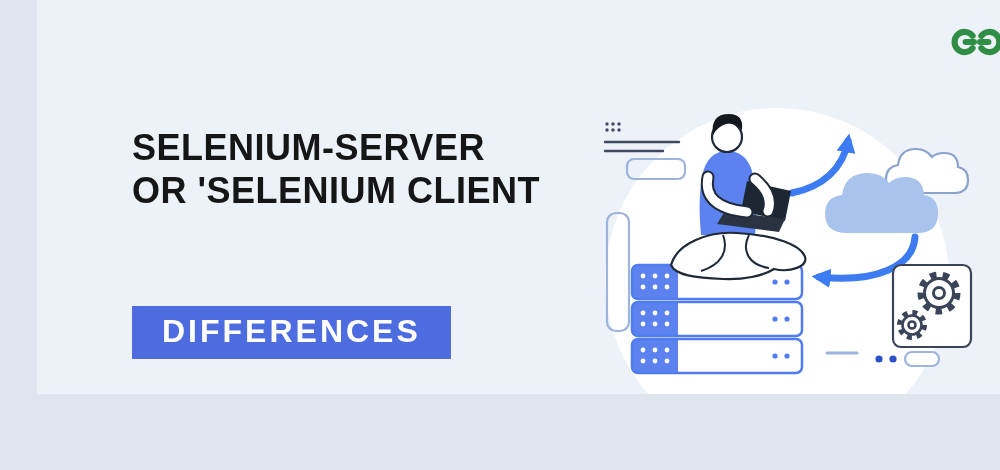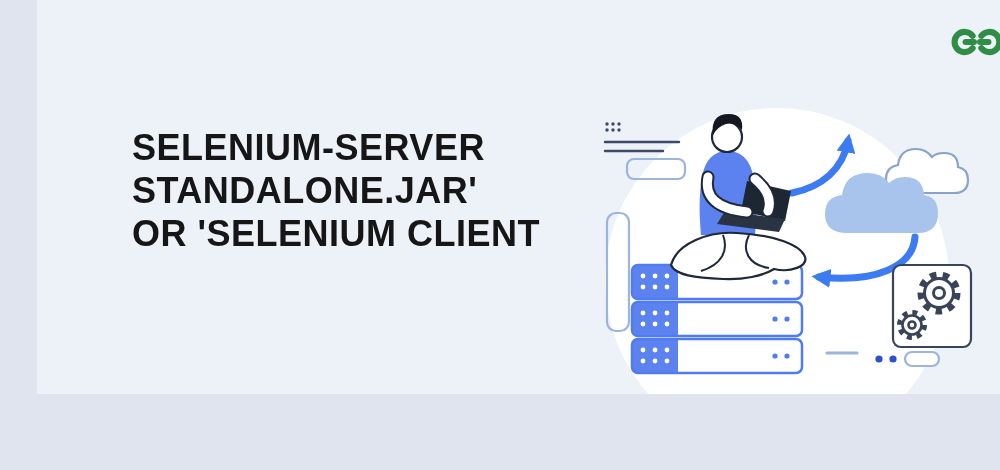--- a/index.html
+++ b/index.html
@@ -69,24 +69,26 @@
         <path d="M27,11 A11.5,11.5 0 1 0 27,25"></path>
         <line x1="19" y1="18" x2="28.5" y2="18"></line>
         <path d="M37,25 A11.5,11.5 0 1 0 37,11"></path>
         <line x1="35.5" y1="18" x2="45" y2="18"></line>
       </g>
     </svg>
   </div>
 
   <div class="title-block">
     <div class="title-line">SELENIUM-SERVER</div>
-    <div class="title-line">STANDALONE.JAR'</div>
     <div class="title-line">OR 'SELENIUM CLIENT</div>
   </div>
 
+  <div class="badge">
+    <span>DIFFERENCES</span>
+  </div>
 
   <div class="illu">
     <svg viewBox="0 0 430 360" width="430" height="360">
       <defs>
         <marker id="arrowhead" viewBox="0 0 10 10" refX="6" refY="5" markerWidth="19" markerHeight="19" markerUnits="userSpaceOnUse" orient="auto">
           <path d="M0,0 L10,5 L0,10 z" fill="#3c7bf2"></path>
         </marker>
       </defs>
 
       <circle cx="200" cy="195" r="172" fill="#ffffff"></circle>

